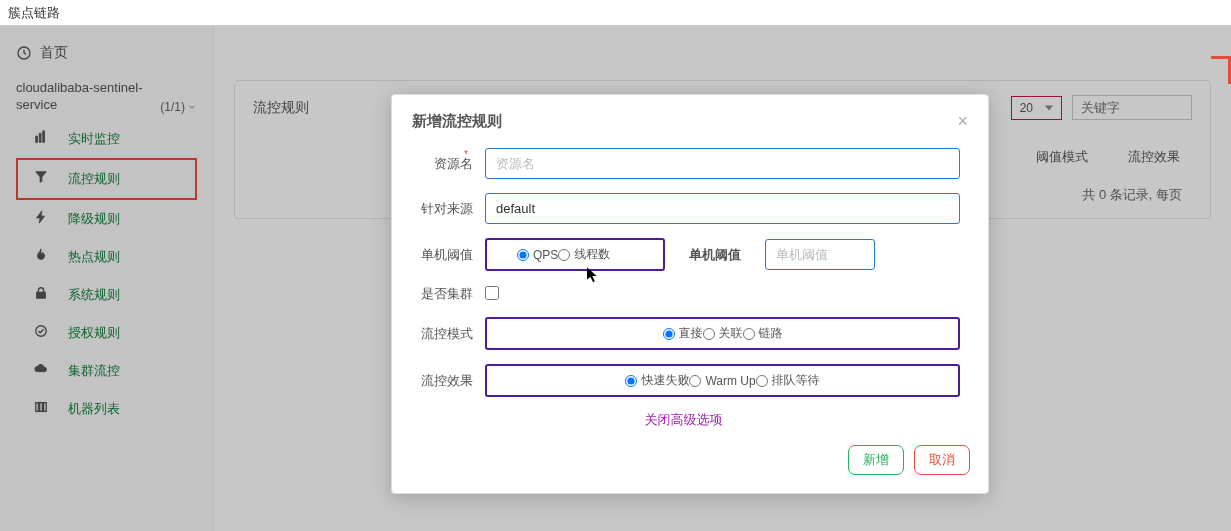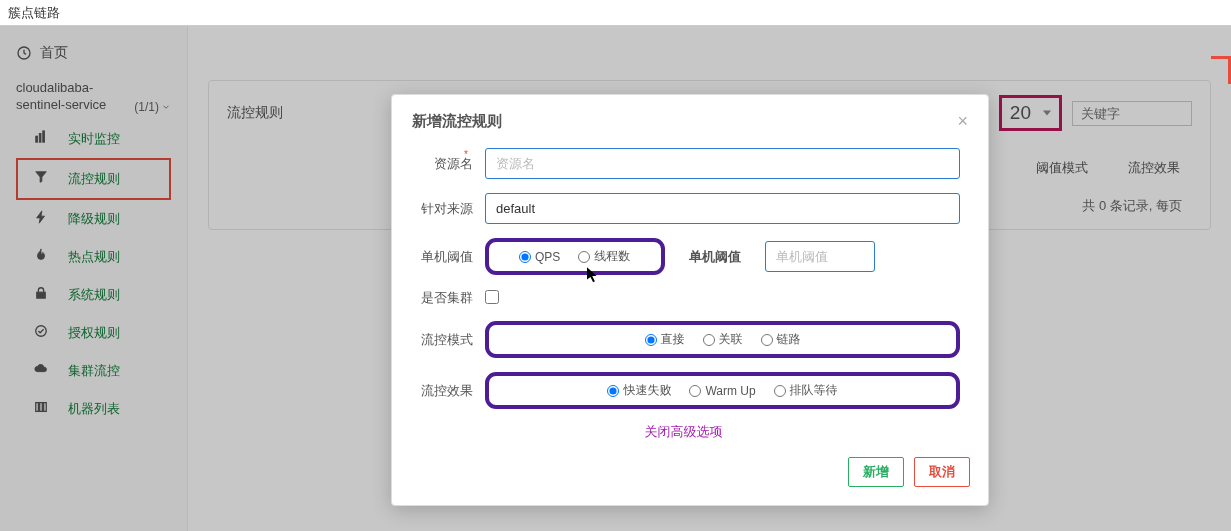--- a/index.html
+++ b/index.html
@@ -2,78 +2,78 @@
 <html><head>
   <meta charset="utf-8">
   <style>
     * { margin: 0; padding: 0; box-sizing: border-box; font-family: "Microsoft YaHei", Arial, sans-serif; }
     body { width: 1231px; height: 531px; background: #fff; overflow: hidden; font-size: 13px; color: #333; position: relative; }
 
     .top-header { height: 26px; border-bottom: 1px solid #ccc; padding-left: 8px; display: flex; align-items: center; font-size: 13px; color: #333; }
 
     .app { display: flex; height: calc(100% - 26px); position: relative; }
 
-    .sidebar { width: 188px; background: #fafafa; border-right: 1px solid #eee; padding-top: 10px; }
+    .sidebar { width: 214px; background: #fafafa; border-right: 1px solid #eee; padding-top: 10px; }
     .home-link { display: flex; align-items: center; gap: 8px; padding: 8px 16px; color: #555; font-size: 14px; cursor: pointer; }
     .home-link svg { width: 16px; height: 16px; stroke: #555; fill: none; stroke-width: 2; }
 
     .app-name { padding: 10px 16px 6px 16px; color: #555; font-size: 13px; display: flex; align-items: flex-end; justify-content: space-between; }
     .app-name-text { line-height: 1.3; }
     .app-name-suffix { display: flex; align-items: center; gap: 2px; color: #666; font-size: 12px; }
     .chevron-down { width: 10px; height: 10px; }
 
     .menu { list-style: none; }
     .menu-item { display: flex; align-items: flex-start; gap: 20px; padding: 10px 16px 10px 34px; color: #15803d; font-size: 13px; cursor: pointer; }
     .menu-item .ic { width: 14px; height: 14px; display: inline-flex; align-items: center; justify-content: center; fill: #555; stroke: #555; }
     .menu-item.highlight { border: 2px solid #e74c3c; margin: 0 16px; padding-left: 16px; }
 
     .content { flex: 1; padding: 10px 0 0 20px; position: relative; }
 
     .rules-card { margin-top: 44px; width: calc(100% - 20px); background: #fff; border: 1px solid #e6e6e6; border-radius: 4px; padding: 14px 18px; }
     .rules-head { display: flex; align-items: center; justify-content: space-between; }
     .rules-title { font-size: 14px; color: #555; }
     .rules-controls { display: flex; align-items: center; gap: 10px; }
-    .select-box { border: 3px solid #be185d; padding: 4px 28px 4px 8px; font-size: 19px; color: #555; position: relative; }
+    .select-box { border: 1px solid #be185d; padding: 4px 28px 4px 8px; font-size: 12px; color: #555; position: relative; }
     .select-box::after { content: ""; position: absolute; right: 8px; top: 50%; transform: translateY(-50%); border-left: 4px solid transparent; border-right: 4px solid transparent; border-top: 5px solid #888; }
     .keyword-input { border: 1px solid #ccc; padding: 4px 8px; font-size: 13px; width: 120px; color: #666; }
 
     .table-head-right { display: flex; gap: 40px; justify-content: flex-end; margin-top: 28px; color: #555; font-size: 13px; padding-right: 12px; }
     .table-footer-right { text-align: right; margin-top: 20px; color: #666; font-size: 13px; padding-right: 10px; }
 
     .modal-mask { position: absolute; inset: 0; background: rgba(0,0,0,0.22); }
 
     .modal { position: absolute; top: 68px; left: 391px; width: 598px; background: #fff; border: 1px solid #ddd; border-radius: 4px; box-shadow: 0 4px 20px rgba(0,0,0,0.2); padding: 0 0 18px 0; }
     .modal-header { padding: 16px 20px 10px 20px; display: flex; align-items: center; justify-content: space-between; }
     .modal-title { font-size: 15px; color: #555; font-weight: 600; }
     .modal-close { font-size: 18px; color: #aaa; cursor: pointer; font-weight: 300; }
 
     .form { padding: 6px 28px 0 15px; display: block; }
     .form-row { display: flex; align-items: center; margin-bottom: 14px; }
     .form-label { width: 78px; text-align: right; padding-right: 12px; font-size: 13px; color: #555; }
     .form-label.req::before { content: "*"; color: #e74c3c; position: relative; top: -10px; left: 34px; font-size: 10px; }
     .form-input-wrap { flex: 1; }
     .form-input { width: 100%; border: 1px solid #2a7bd3; border-radius: 3px; padding: 7px 10px; font-size: 13px; color: #333; outline: none; }
     .form-input::placeholder { color: #bbb; }
-    .form-box { width: 100%; border: 4px solid #4c1d95; border-radius: 11px; padding: 6px 10px; font-size: 13px; color: #333; display: flex; gap: 18px; align-items: center; justify-content: center; }
+    .form-box { width: 100%; border: 2px solid #4c1d95; border-radius: 3px; padding: 6px 10px; font-size: 13px; color: #333; display: flex; align-items: center; justify-content: center; }
     .form-box.left { justify-content: flex-start; padding-left: 30px; }
     .radio-opt { display: inline-flex; align-items: center; gap: 4px; font-size: 12px; color: #555; }
     .radio-opt input { width: 12px; height: 12px; }
 
     .row-inline { display: flex; align-items: center; gap: 24px; }
     .inline-label { font-size: 13px; color: #555; font-weight: 600; }
     .small-input { border: 1px solid #2a7bd3; border-radius: 3px; padding: 7px 10px; font-size: 13px; width: 110px; }
     .small-input::placeholder { color: #bbb; }
 
     .cluster-check { width: 14px; height: 14px; }
 
     .toggle-link { text-align: center; margin: 8px 0 16px 0; }
     .toggle-link a { color: #a21caf; font-size: 13px; text-decoration: none; cursor: pointer; }
 
     .modal-footer { display: flex; justify-content: flex-end; gap: 10px; padding: 0 18px; }
-    .btn { border-radius: 2px; padding: 5px 14px; font-size: 13px; cursor: pointer; background: #fff; font-weight: bold; }
+    .btn { border-radius: 7px; padding: 5px 14px; font-size: 13px; cursor: pointer; background: #fff; }
     .btn-primary { border: 1px solid #27ae60; color: #27ae60; }
     .btn-danger { border: 1px solid #e74c3c; color: #e74c3c; }
 
     .cursor-fake { position: absolute; width: 14px; height: 18px; pointer-events: none; }
     .cursor-fake svg { width: 100%; height: 100%; }
 
     .red-corner { position: absolute; top: 30px; right: 0; width: 20px; height: 28px; border: 3px solid #e74c3c; border-left: none; border-bottom: none; }
   </style>
 </head>
 <body>

